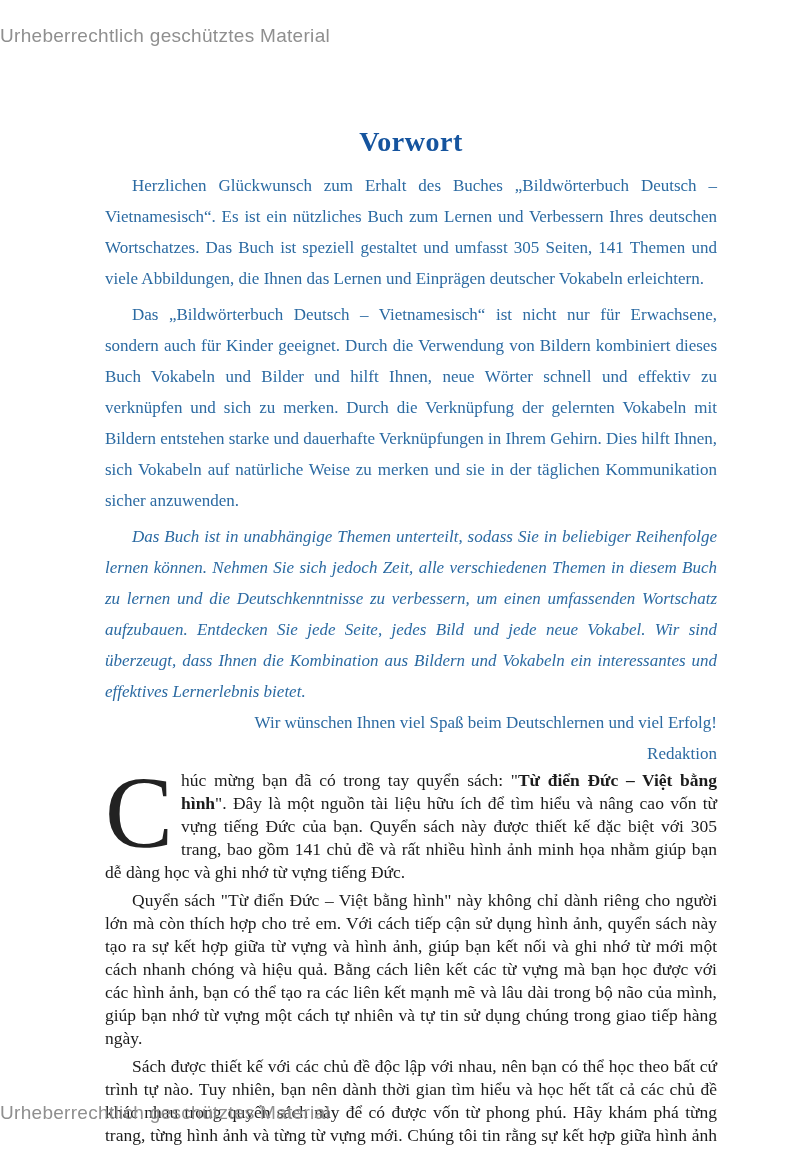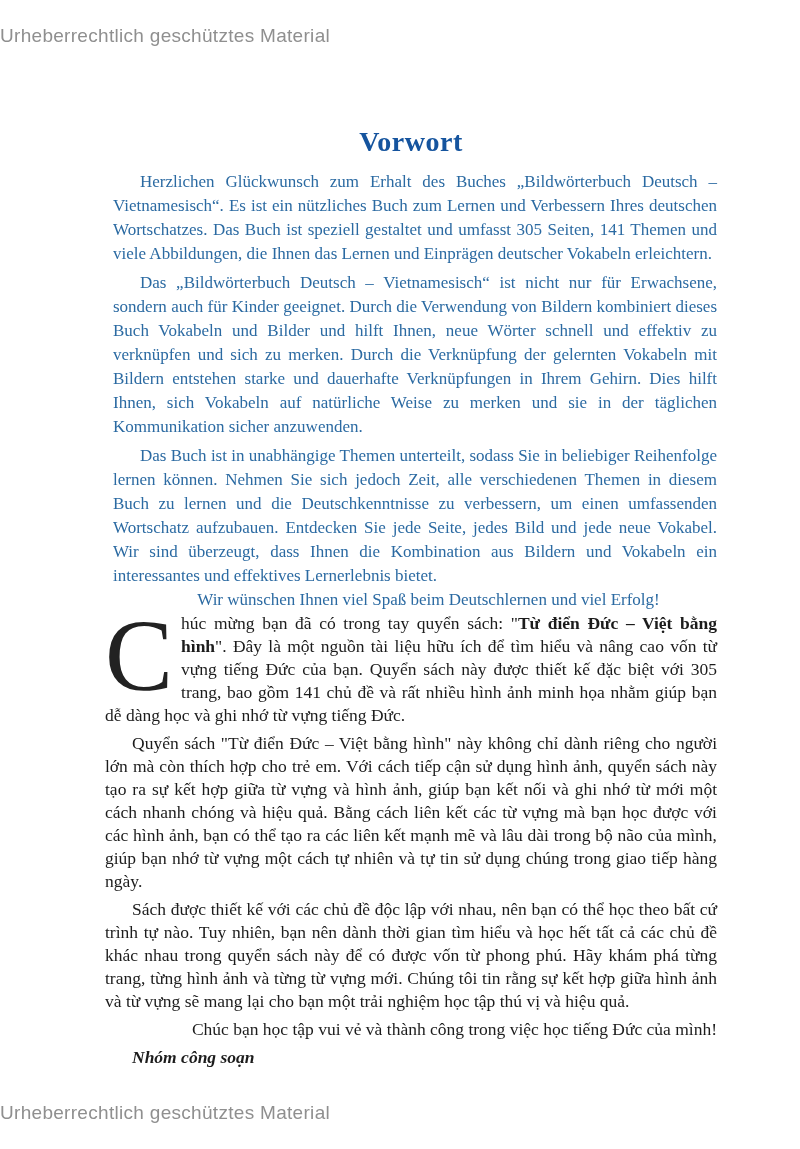--- a/index.html
+++ b/index.html
@@ -35,29 +35,29 @@
   .vorwort-title {
     margin: 126px 0 12px 0;
     text-align: center;
     color: #15549e;
     font-size: 28px;
     font-weight: bold;
     letter-spacing: 0.5px;
   }
 
   .de-section p {
-    margin: 0 0 5px 8px;
+    margin: 0 0 5px 0;
     color: #2b6aa2;
     font-size: 17px;
-    line-height: 24px;
+    line-height: 31px;
     text-align: justify;
     text-indent: 27px;
   }
-  .de-section p.noindent-bottom { margin-bottom: 0; }
-  .de-section .line { text-align: center; margin-bottom: 0; }
+  .de-section p.noindent-bottom { margin-bottom: 0; font-style: italic; }
+  .de-section .line { text-align: right; margin-bottom: 0; }
 
   .loi-title {
     margin: 15px 0 10px 0;
     text-align: center;
     color: #161616;
     font-size: 30px;
     font-weight: bold;
   }
   .loi-title .initial {
     font-size: 42px;
@@ -100,20 +100,21 @@
 
 <div class="content">
 
   <h1 class="vorwort-title">Vorwort</h1>
 
   <div class="de-section">
     <p>Herzlichen Glückwunsch zum Erhalt des Buches  „Bildwörterbuch Deutsch – Vietnamesisch“. Es ist ein nützliches Buch zum Lernen und Verbessern Ihres deutschen Wortschatzes. Das Buch ist speziell gestaltet und umfasst 305 Seiten, 141 Themen und viele Abbildungen, die Ihnen das Lernen und Einprägen deutscher Vokabeln erleichtern.</p>
     <p>Das „Bildwörterbuch Deutsch – Vietnamesisch“  ist nicht nur für Erwachsene, sondern auch für Kinder geeignet. Durch die Verwendung von Bildern kombiniert dieses Buch Vokabeln und Bilder und hilft Ihnen, neue Wörter schnell und effektiv zu verknüpfen und sich zu merken. Durch die Verknüpfung der gelernten Vokabeln mit Bildern entstehen starke und dauerhafte Verknüpfungen in Ihrem Gehirn. Dies hilft Ihnen, sich Vokabeln auf natürliche Weise zu merken und sie in der täglichen Kommunikation sicher anzuwenden.</p>
     <p class="noindent-bottom">Das Buch ist in unabhängige Themen unterteilt, sodass Sie in beliebiger Reihenfolge lernen können. Nehmen Sie sich jedoch Zeit, alle verschiedenen Themen in diesem Buch zu lernen und die Deutschkenntnisse zu verbessern, um einen umfassenden Wortschatz aufzubauen. Entdecken Sie jede Seite, jedes Bild und jede neue Vokabel. Wir sind überzeugt, dass Ihnen die Kombination aus Bildern und Vokabeln ein interessantes und effektives Lernerlebnis bietet.</p>
     <p class="line">Wir wünschen Ihnen viel Spaß beim Deutschlernen und viel Erfolg!</p>
+    <p class="line">Redaktion</p>
   </div>
 
 
   <div class="vi-section">
     <p class="dropcap-para"><span class="dropcap">C</span><span>húc mừng bạn đã có trong tay quyển sách: "</span><b>Từ điển Đức – Việt bằng hình</b><span>". Đây là một nguồn tài liệu hữu ích để tìm hiểu và nâng cao vốn từ vựng tiếng Đức của bạn. Quyển sách này được thiết kế đặc biệt với 305 trang, bao gồm 141 chủ đề và rất nhiều hình ảnh minh họa nhằm giúp bạn dễ dàng học và ghi nhớ từ vựng tiếng Đức.</span></p>
     <p>Quyển sách "Từ điển Đức – Việt bằng hình" này không chỉ dành riêng cho người lớn mà còn thích hợp cho trẻ em. Với cách tiếp cận sử dụng hình ảnh, quyển sách này tạo ra sự kết hợp giữa từ vựng và hình ảnh, giúp bạn kết nối và ghi nhớ từ mới một cách nhanh chóng và hiệu quả. Bằng cách liên kết các từ vựng mà bạn học được với các hình ảnh, bạn có thể tạo ra các liên kết mạnh mẽ và lâu dài trong bộ não của mình, giúp bạn nhớ từ vựng một cách tự nhiên và tự tin sử dụng chúng trong giao tiếp hàng ngày.</p>
     <p>Sách được thiết kế với các chủ đề độc lập với nhau, nên bạn có thể học theo bất cứ trình tự nào. Tuy nhiên, bạn nên dành thời gian tìm hiểu và học hết tất cả các chủ đề khác nhau trong quyển sách này để có được vốn từ phong phú. Hãy khám phá từng trang, từng hình ảnh và từng từ vựng mới. Chúng tôi tin rằng sự kết hợp giữa hình ảnh và từ vựng sẽ mang lại cho bạn một trải nghiệm học tập thú vị và hiệu quả.</p>
     <p class="closing-line">Chúc bạn học tập vui vẻ và thành công trong việc học tiếng Đức của mình!</p>
     <p class="vi-signature">Nhóm công soạn</p>
   </div>

